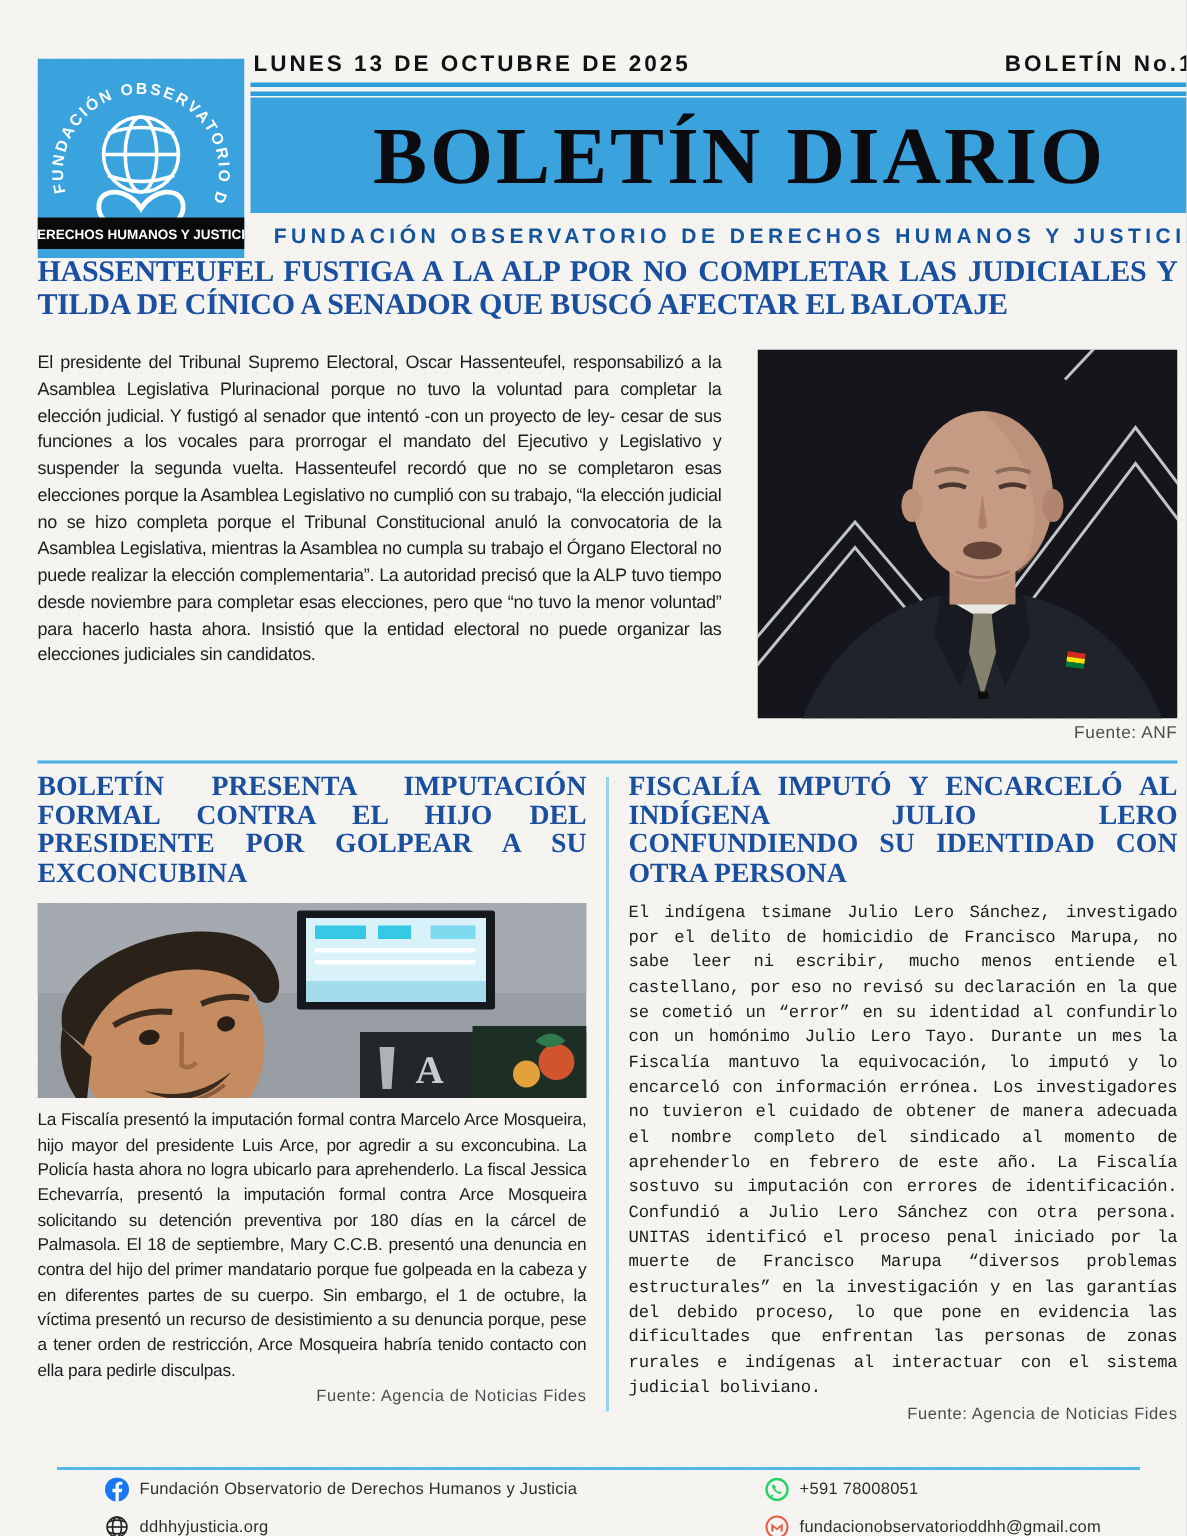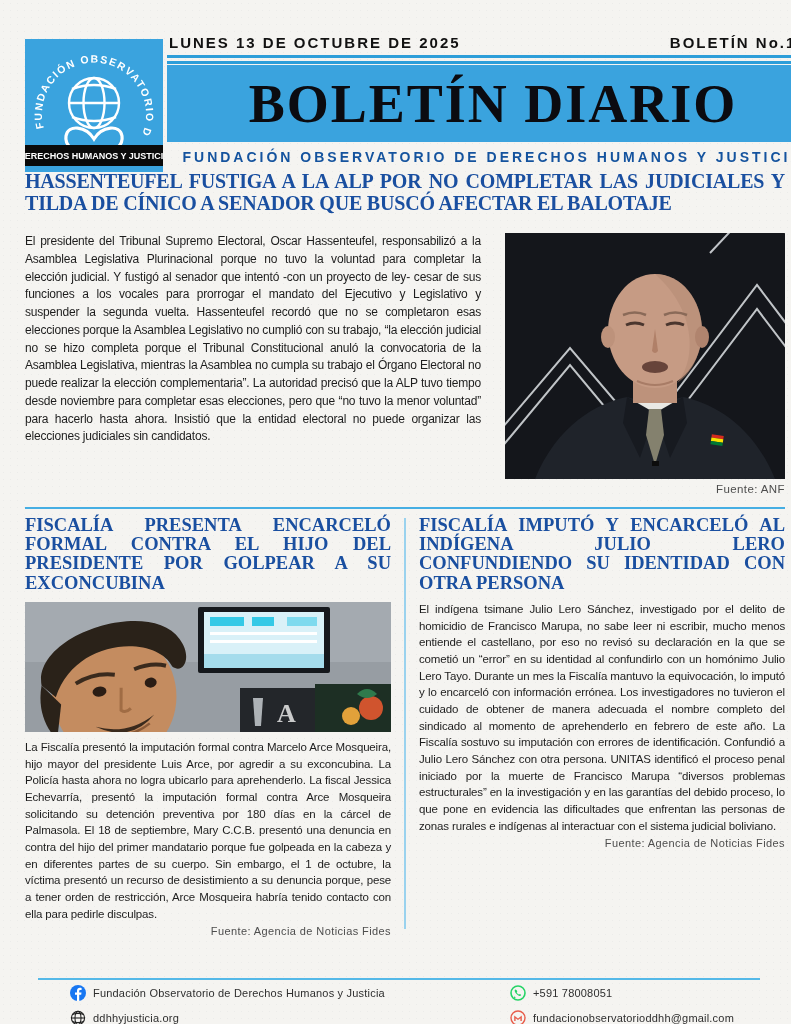--- a/index.html
+++ b/index.html
@@ -30,21 +30,21 @@
   .cols{position:absolute;left:25px;top:516px;width:760px;display:flex;}
   .col-left{width:366px;}
   .col-div{width:2px;background:#9ad2ee;margin:2px 13px 8px 13px;}
   .col-right{width:366px;}
   .headline2{font-family:"Liberation Serif",serif;font-weight:bold;font-size:18.5px;line-height:1.04;color:#1a4fa0;
              text-align:justify;-moz-text-align-last:justify;text-align-last:justify;}
   .headline3{font-family:"Liberation Serif",serif;font-weight:bold;font-size:18.5px;line-height:1.04;color:#1a4fa0;
              text-align:justify;-moz-text-align-last:left;text-align-last:left;}
   .photo2{display:block;width:366px;height:130px;margin:9px 0 7px 0;}
   .col-body{font-size:11.5px;line-height:1.45;color:#1d1d1d;text-align:justify;letter-spacing:-0.15px;}
-  .col-body.right{margin-top:8px;}
+  .col-body.right{margin-top:8px;font-family:Liberation Mono, monospace;}
   .source{margin-top:3px;text-align:right;font-size:11px;color:#4d4d4d;letter-spacing:0.4px;}
   
   .footer-rule{position:absolute;left:38px;top:978px;width:722px;border-top:2px solid #55b9e8;}
   .footer{position:absolute;left:70px;top:985px;width:690px;display:grid;
           grid-template-columns:440px 250px;grid-row-gap:9px;font-size:11px;color:#2e2e2e;}
   .contact{display:flex;align-items:center;gap:7px;letter-spacing:0.2px;}
   .contact svg{flex:0 0 auto;}
 </style>
 </head>
 <body>
@@ -133,21 +133,21 @@
       </svg>
       <div class="caption">Fuente: ANF</div>
     </div>
   </div>
 
   <div class="rule-mid"></div>
 
   <div class="cols">
 
     <div class="col-left">
-      <div class="headline2">FISCALÍA PRESENTA ENCARCELÓ FORMAL CONTRA EL HIJO DEL PRESIDENTE POR GOLPEAR A SU EXCONCUBINA</div>
+      <div class="headline2">BOLETÍN PRESENTA IMPUTACIÓN FORMAL CONTRA EL HIJO DEL PRESIDENTE POR GOLPEAR A SU EXCONCUBINA</div>
       <svg class="photo2" viewBox="0 0 366 130">
         <rect width="366" height="130" fill="#979da3"></rect>
         <rect x="0" y="0" width="366" height="60" fill="#a4aab0"></rect>
         <g>
           <rect x="173" y="5" width="132" height="66" rx="2" fill="#15181c"></rect>
           <rect x="179" y="10" width="120" height="56" fill="#d9f1f8"></rect>
           <rect x="185" y="15" width="34" height="9" fill="#35c9e6"></rect>
           <rect x="227" y="15" width="22" height="9" fill="#35c9e6"></rect>
           <rect x="262" y="15" width="30" height="9" fill="#7edaee"></rect>
           <rect x="185" y="30" width="107" height="3" fill="#ffffff"></rect>

